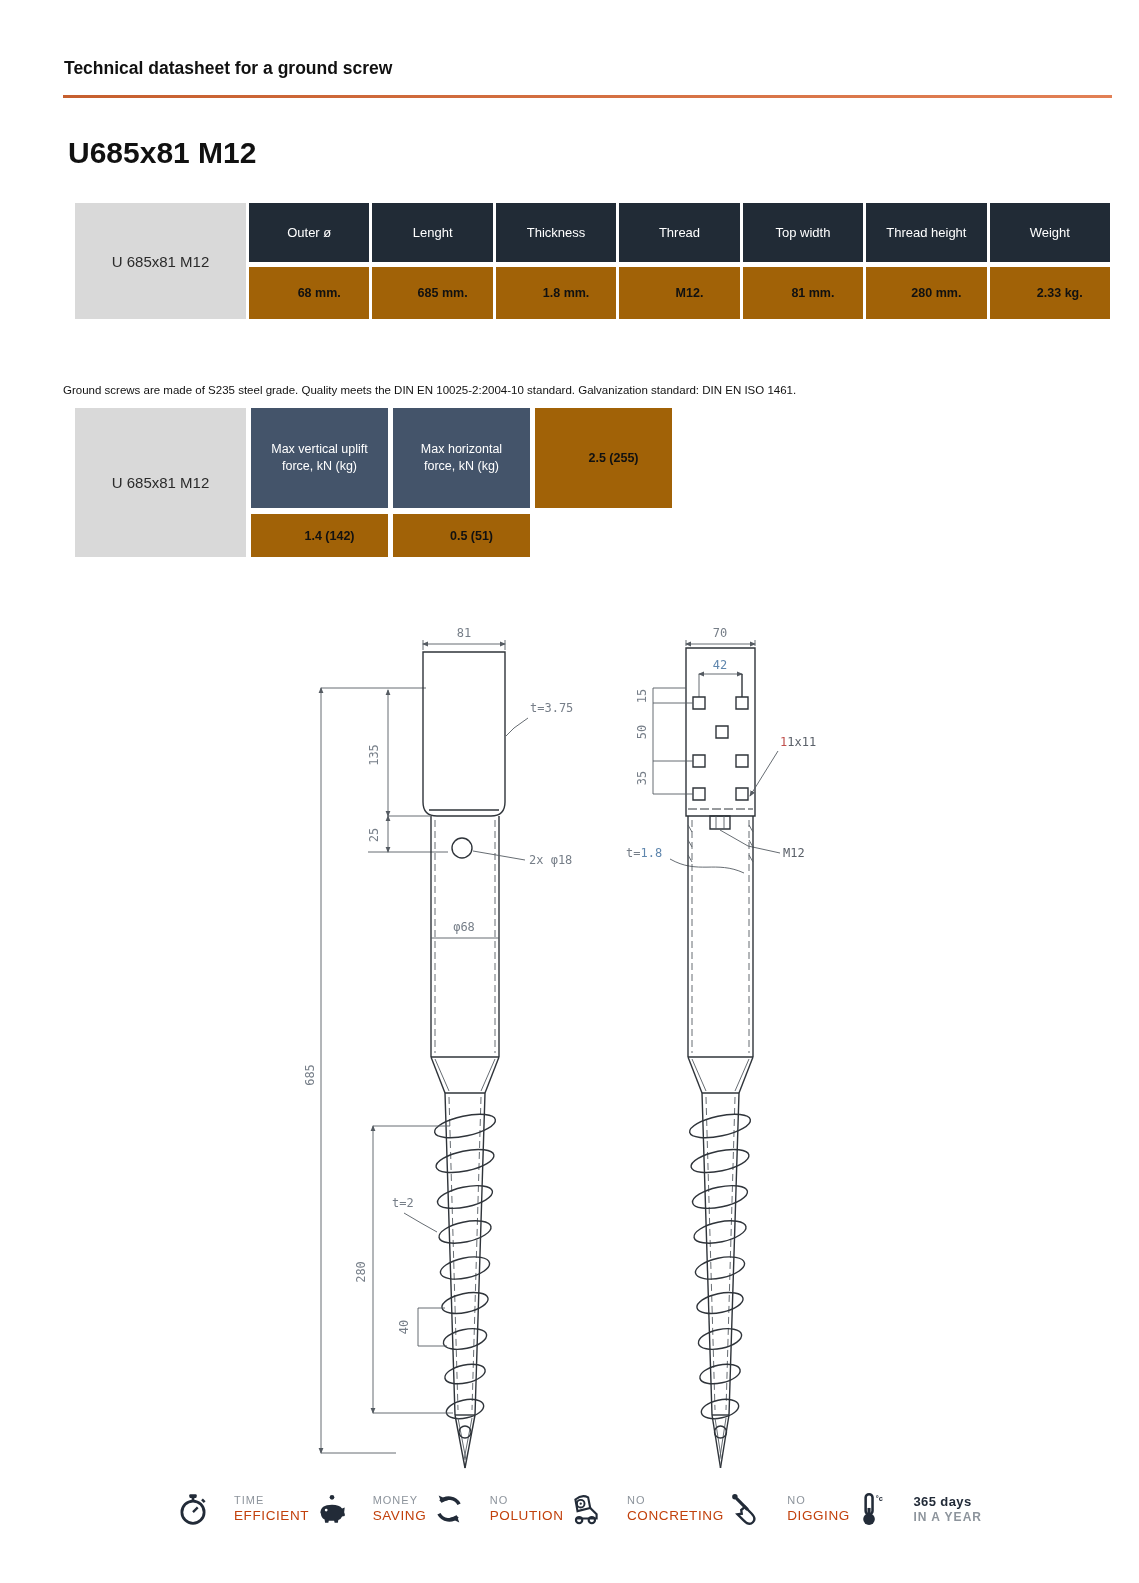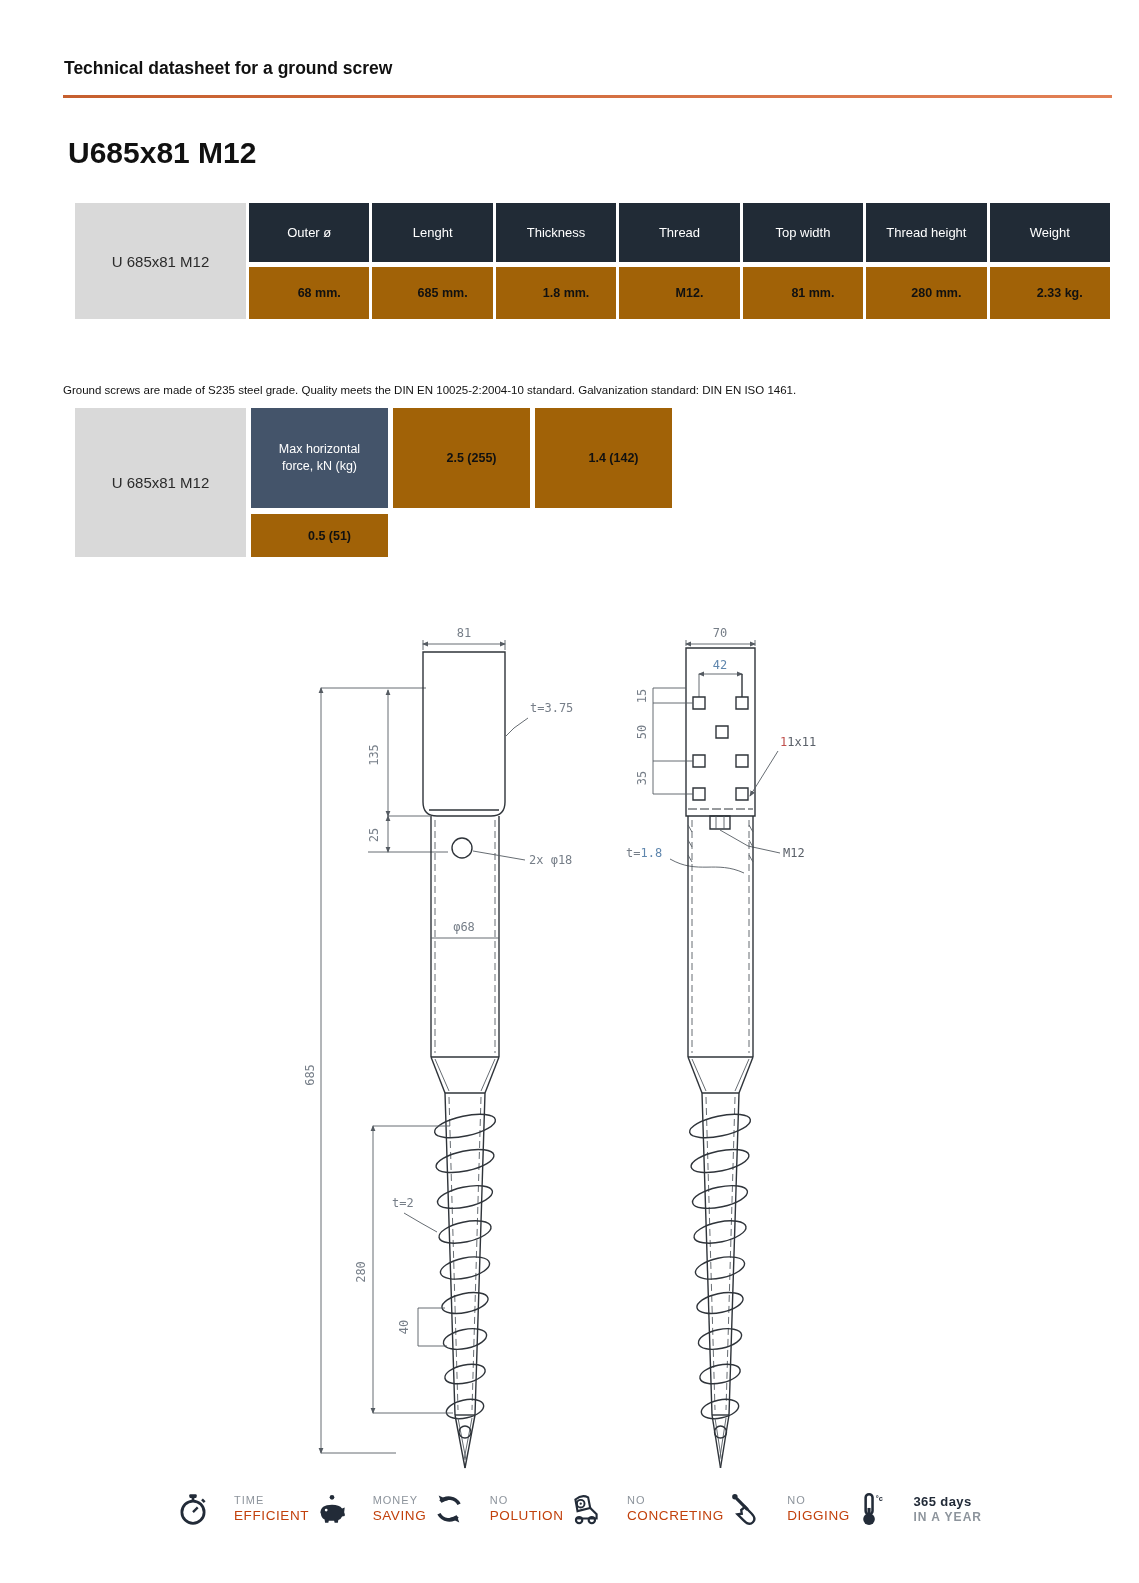--- a/index.html
+++ b/index.html
@@ -76,20 +76,21 @@
     <div class="td-gray">M12.</div>
     <div class="td-gray">81 mm.</div>
     <div class="td-gray">280 mm.</div>
     <div class="td-gray">2.33 kg.</div>
   </div>
 
   <div class="material-note">Ground screws are made of S235 steel grade. Quality meets the DIN EN 10025-2:2004-10 standard. Galvanization standard: DIN EN ISO 1461.</div>
 
   <div class="force-table">
     <div class="rowlabel">U 685x81 M12</div>
+    <div class="th-slate">Max vertical uplift force, kN (kg)</div>
     <div class="th-slate">Max horizontal force, kN (kg)</div>
     <div class="td-gray">2.5 (255)</div>
     <div class="td-gray">1.4 (142)</div>
     <div class="td-gray">0.5 (51)</div>
   </div>
 
   <div class="drawing">
   <svg class="cad" width="560" height="880" viewBox="0 0 560 880" xmlns="http://www.w3.org/2000/svg">
     <defs>
       <marker id="arr" viewBox="0 0 10 10" refX="8.5" refY="5" markerWidth="7" markerHeight="7" orient="auto-start-reverse">

